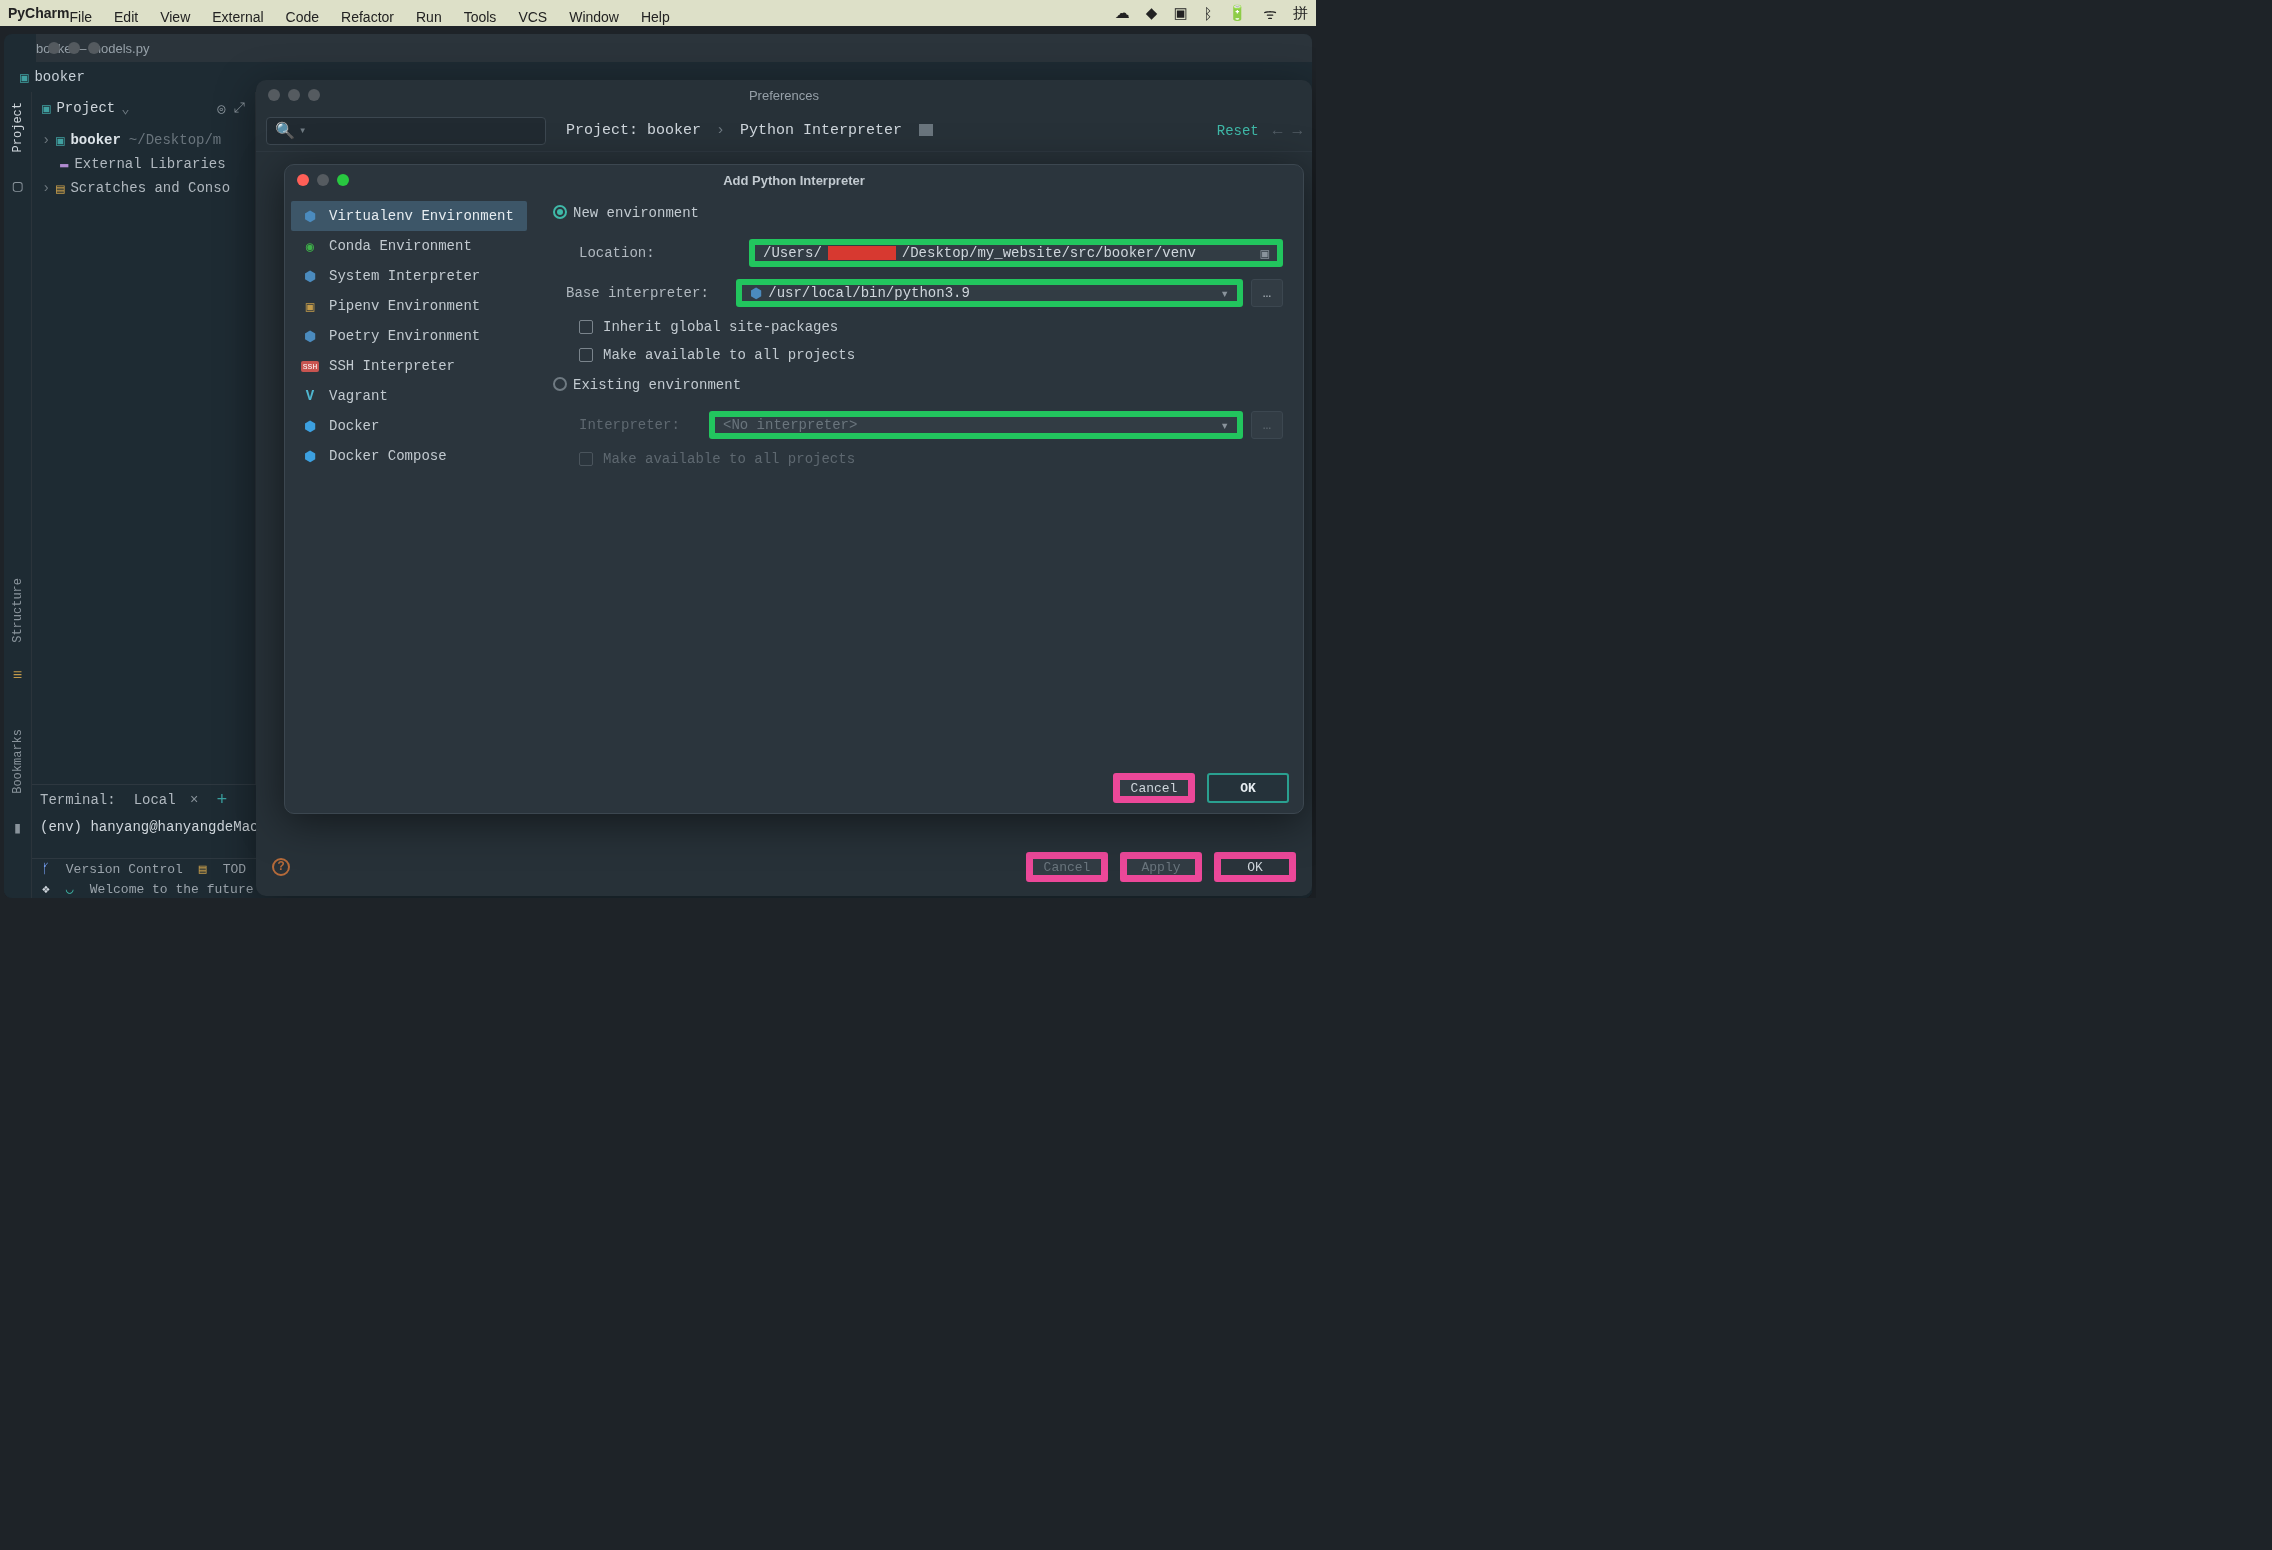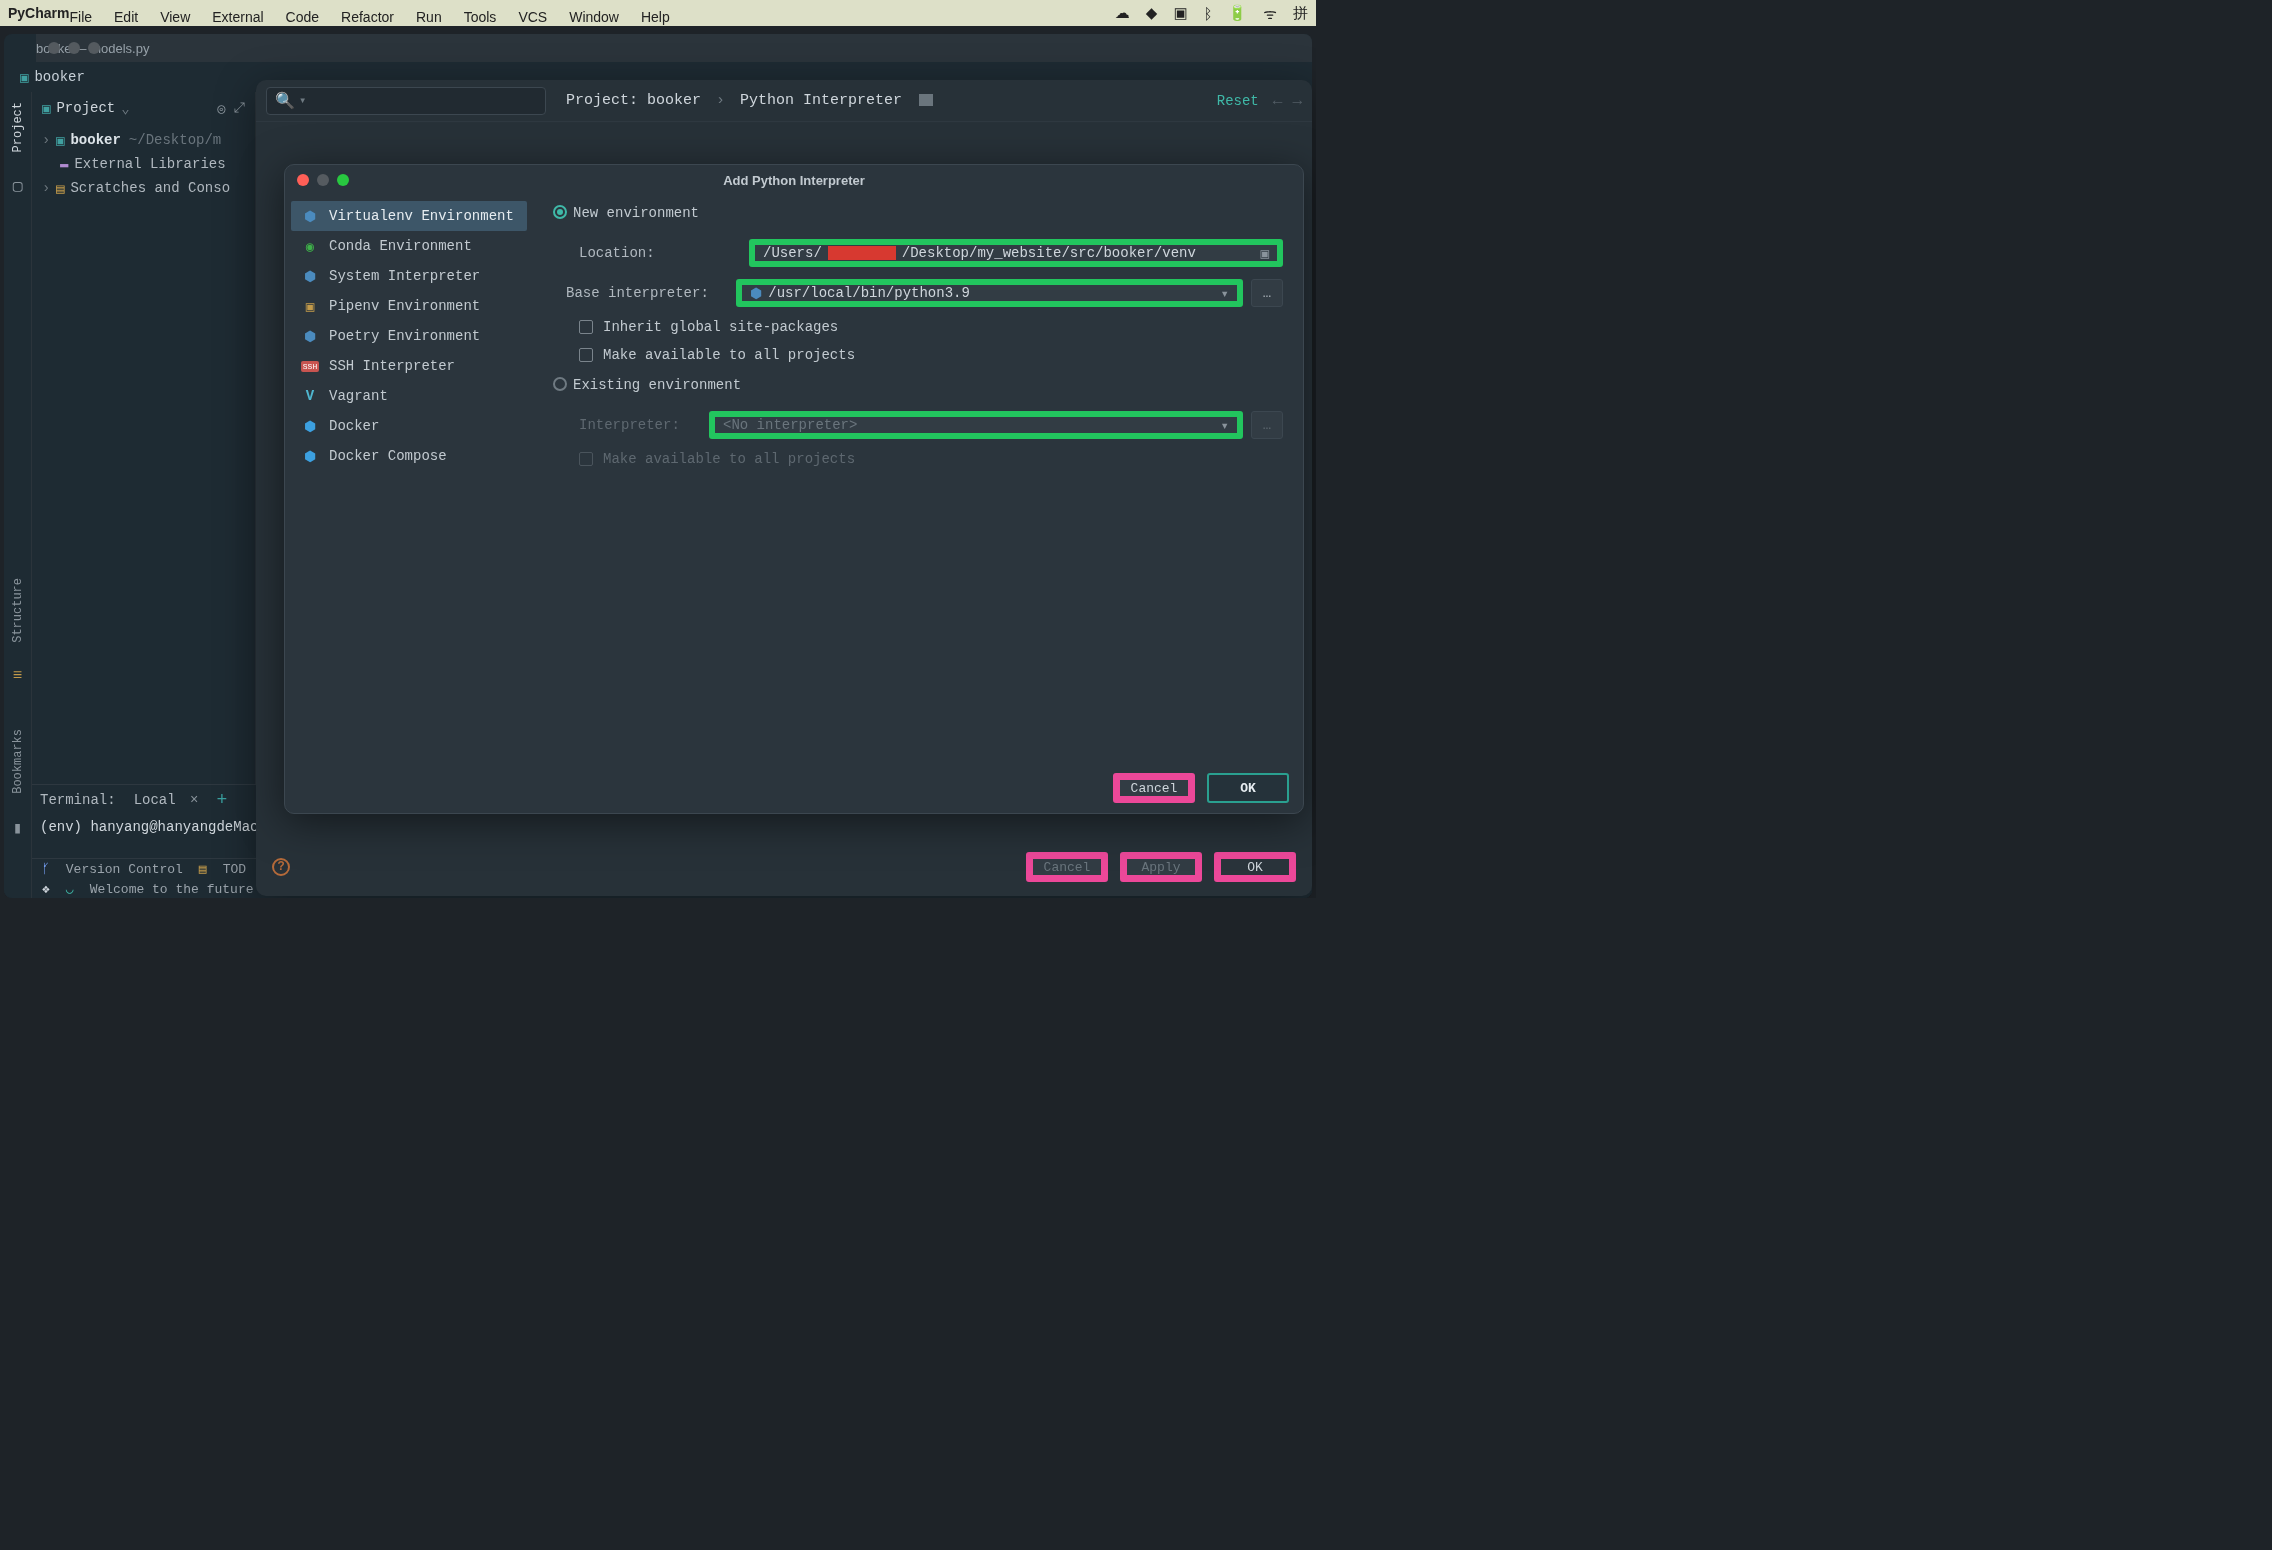--- a/index.html
+++ b/index.html
@@ -482,20 +482,28 @@
     </div>
     <div class="status-row">
       <span style="color:#cfd6dc">❖</span>
       <span style="color:#3fb9a8">◡</span>
       <span>Welcome to the future of</span>
     </div>
   </div>
 </div>
 
 <div class="pref-window">
+  <div class="pref-titlebar">
+    <div class="traffic-lights">
+      <div class="traffic-light tl-gray"></div>
+      <div class="traffic-light tl-gray"></div>
+      <div class="traffic-light tl-gray"></div>
+    </div>
+    <span>Preferences</span>
+  </div>
 
   <div class="pref-top">
     <div class="pref-search">
       <span>🔍</span>
       <span style="margin-left:4px;font-size:12px">▾</span>
     </div>
     <div class="pref-breadcrumb">
       <span>Project: </span><span>booker</span>
       <span class="sep">›</span>
       <span>Python Interpreter</span>

